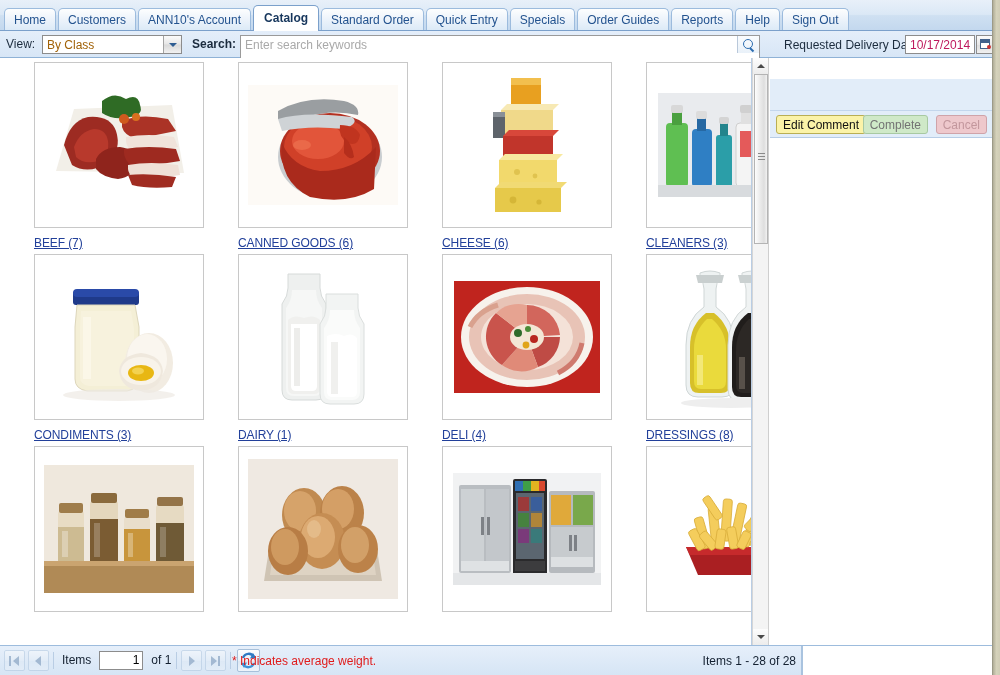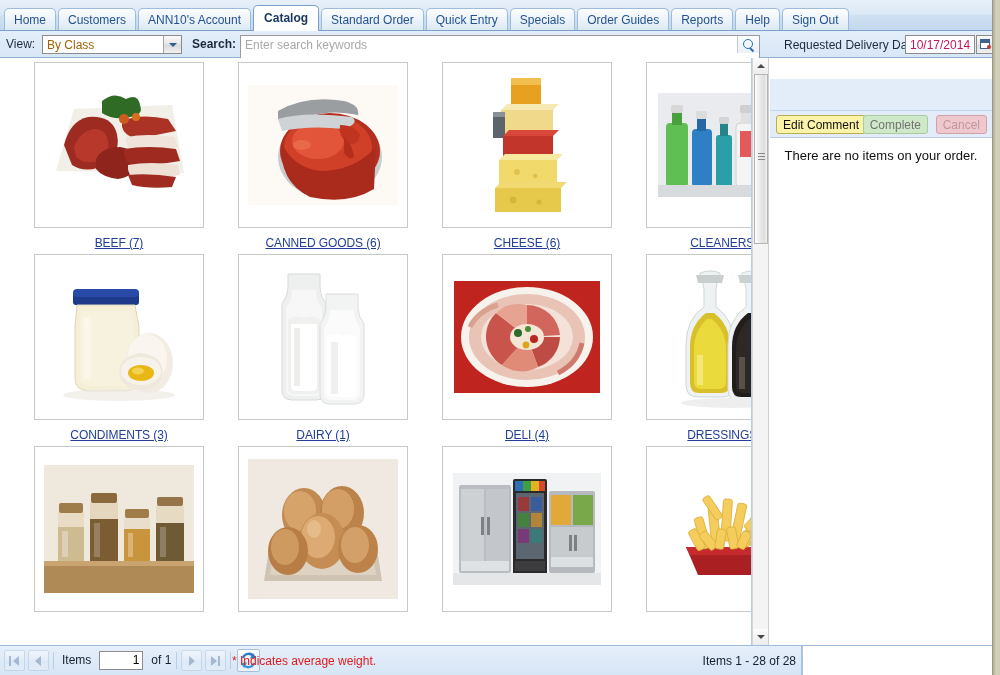--- a/index.html
+++ b/index.html
@@ -214,21 +214,21 @@
   }
   .grid-row {
     display: flex;
     margin: 0;
   }
   .cell {
     width: 170px;
     margin: 4px 0 0 34px;
     display: flex;
     flex-direction: column;
-    align-items: center;
+    align-items: flex-start;
   }
   .tile {
     width: 170px; height: 166px;
     border: 1px solid #c8c8c8;
     background: #ffffff;
     box-sizing: border-box;
     display: flex; align-items: center; justify-content: center;
     overflow: hidden;
     cursor: pointer;
   }
@@ -817,21 +817,20 @@
       </div>
     </div>
 
     <div class="order-panel">
       <div class="op-subbar"></div>
       <div class="op-actions">
         <div class="btn btn-edit">Edit Comment</div>
         <div class="btn btn-complete">Complete</div>
         <div class="btn btn-cancel">Cancel</div>
       </div>
-      <div class="op-empty">There are no items on your order.</div>
     </div>
 
   </div>
 
   <div class="footer">
     <div class="pager">
       <div class="pg-btn disabled">
         <span class="bar-l"></span>
         <span class="tri tri-left" style="left:8px"></span>
       </div>

